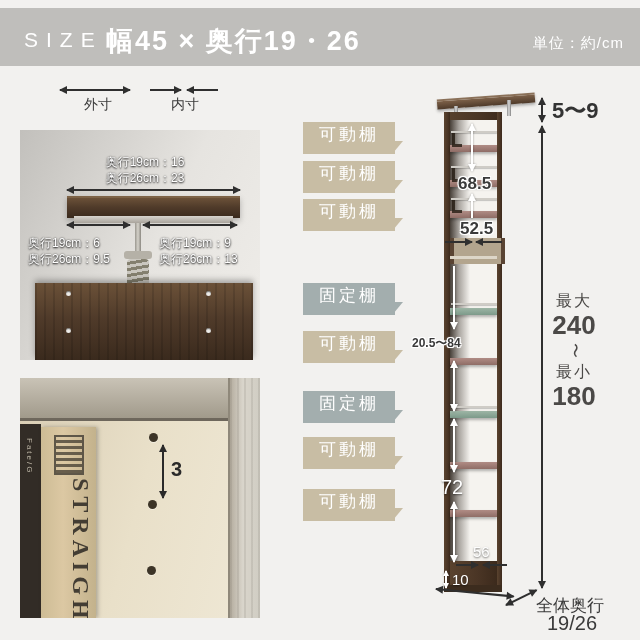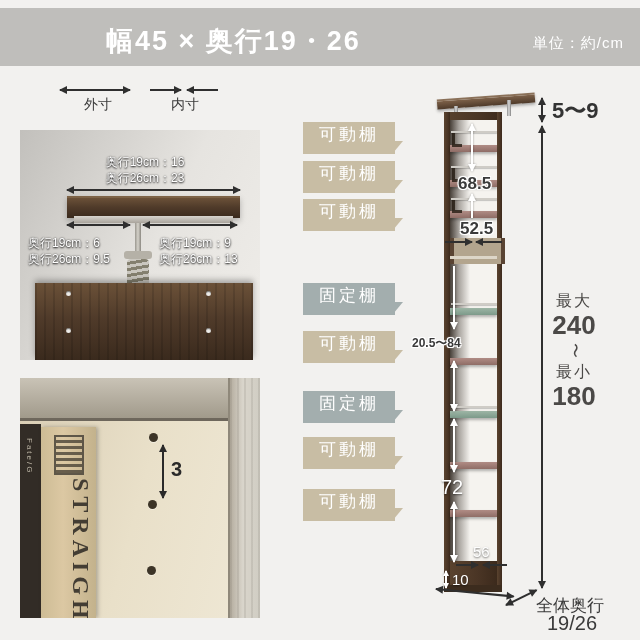--- a/index.html
+++ b/index.html
@@ -75,20 +75,21 @@
   .hmax-block .kanji{font-size:16px;letter-spacing:2px;}
   .hmax-block .num{font-size:26px;font-weight:bold;line-height:1.05;}
   .hmax-block .tilde{font-size:15px;transform:rotate(90deg);display:inline-block;margin:2px 0;}
 </style>
 </head>
 <body>
 
 <div class="page">
 
   <div class="header">
+    <div class="size-label">SIZE</div>
     <div class="header-title">幅45 × 奥行19・26</div>
     <div class="unit-label">単位：約/cm</div>
   </div>
 
   <div class="arr h al ar dark" style="left:60px;top:89px;width:70px;"></div>
   <div class="legend-text" style="left:84px;top:96px;">外寸</div>
   <div class="arr h ar dark" style="left:150px;top:89px;width:31px;"></div>
   <div class="arr h al dark" style="left:187px;top:89px;width:31px;"></div>
   <div class="legend-text" style="left:171px;top:96px;">内寸</div>
 

